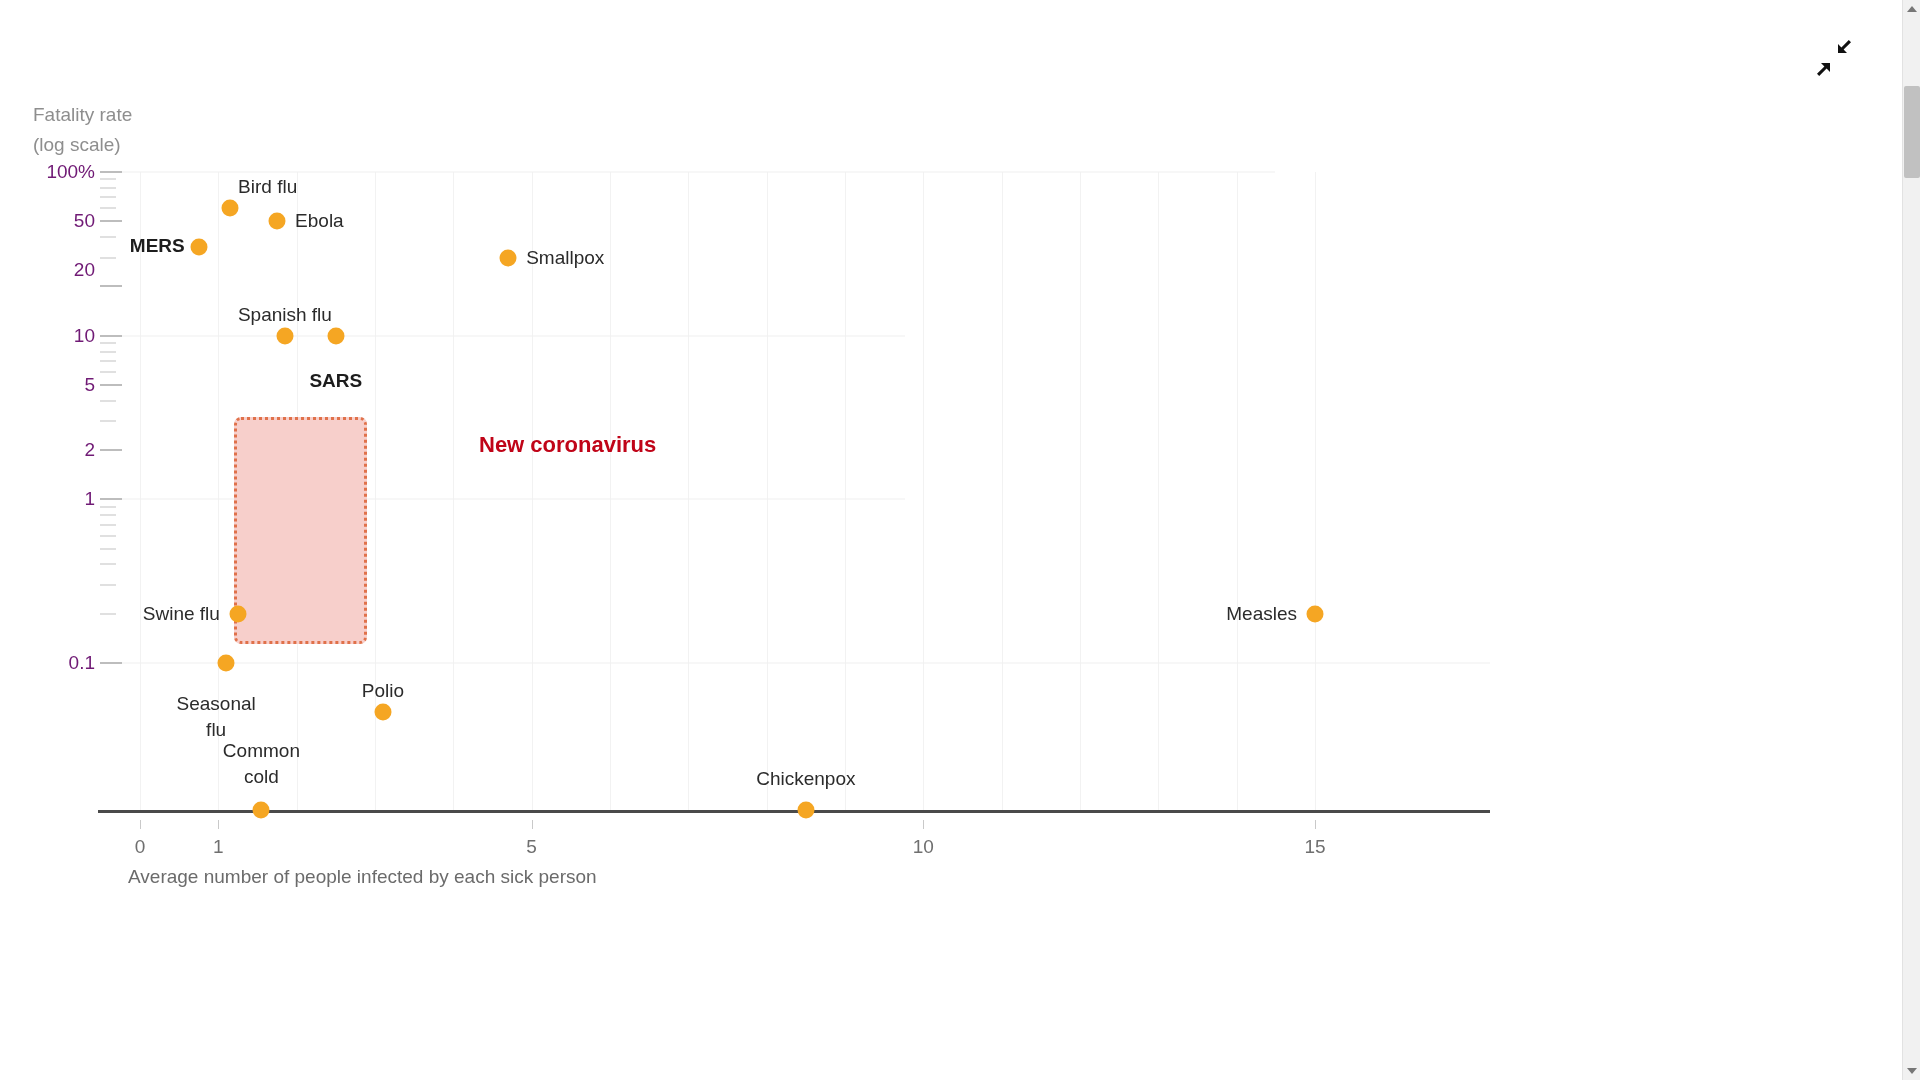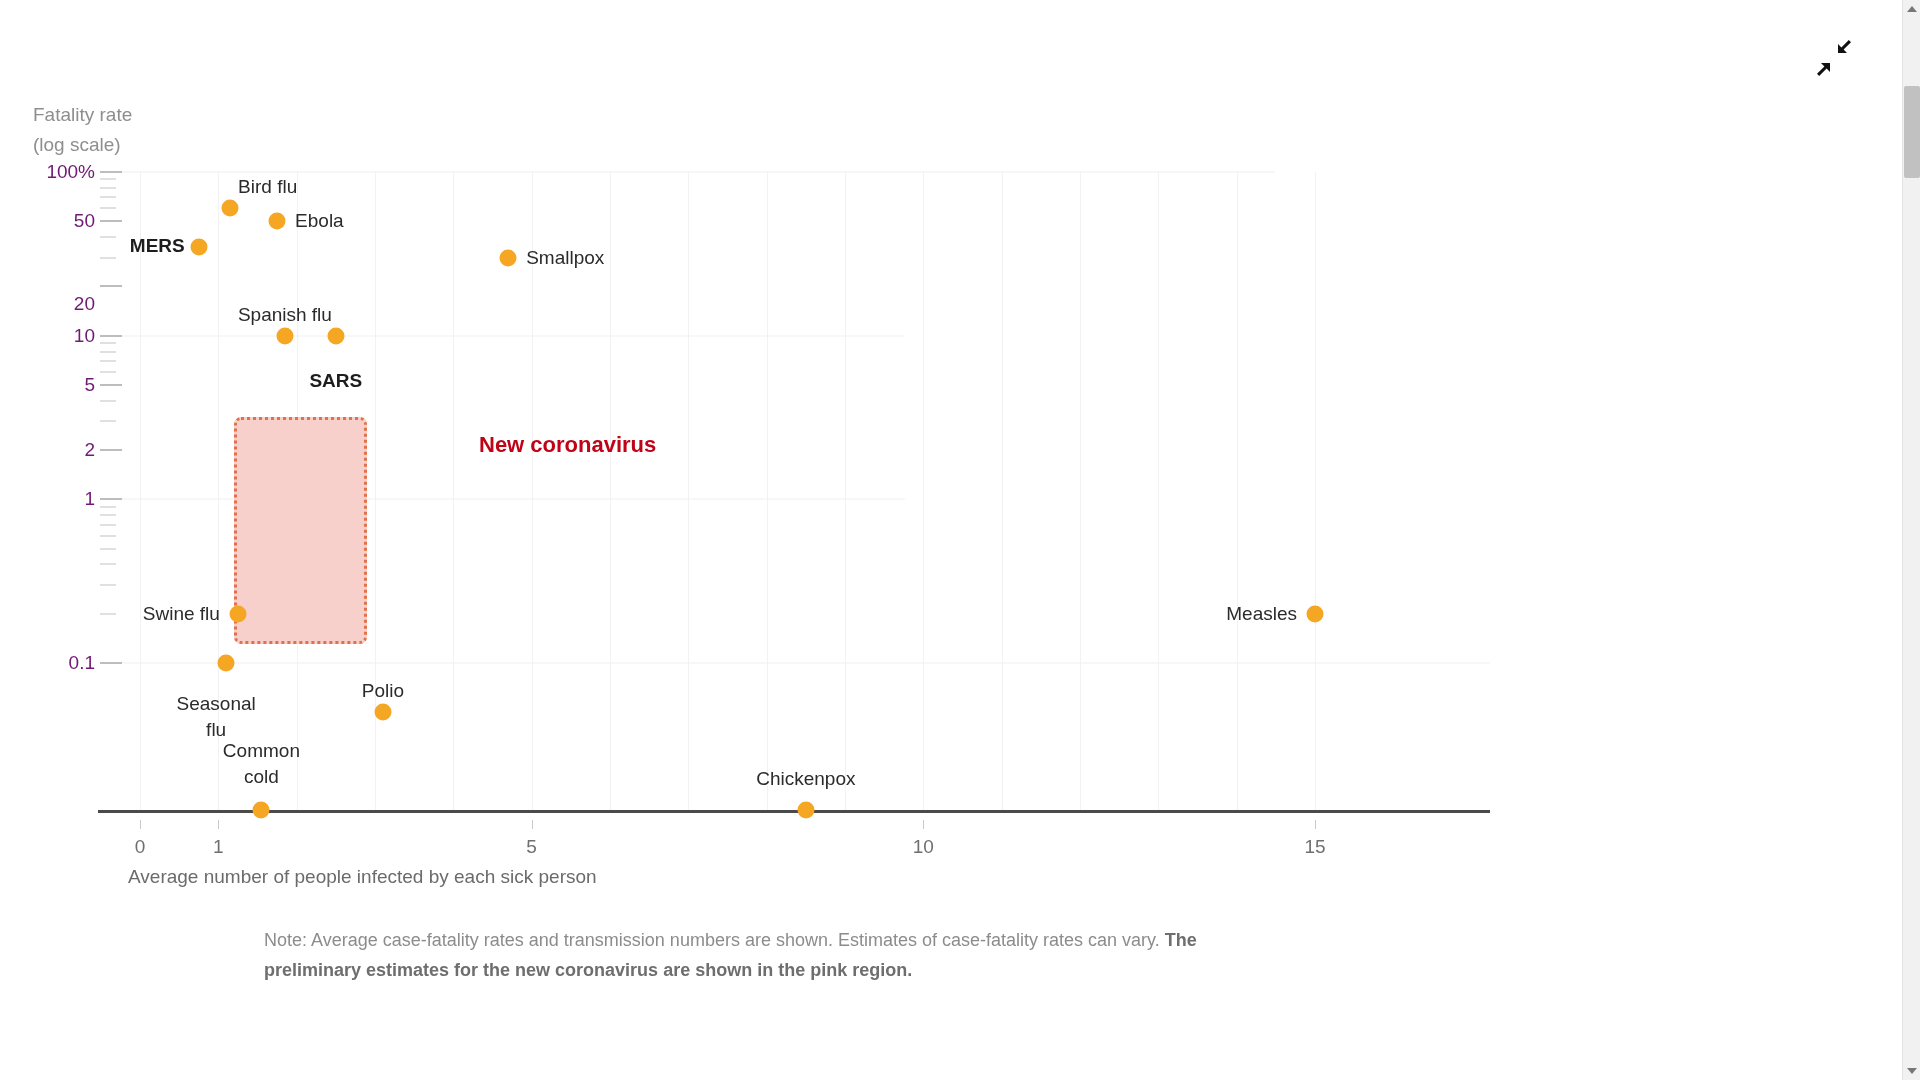--- a/index.html
+++ b/index.html
@@ -158,21 +158,21 @@
         <div class="ytick-dash" style="left: 100px; width: 16px; top: 197.352px; background: rgb(224, 224, 224);"></div>
         <div class="ytick-dash" style="left: 100px; width: 16px; top: 187.861px; background: rgb(224, 224, 224);"></div>
         <div class="ytick-dash" style="left: 100px; width: 16px; top: 179.489px; background: rgb(224, 224, 224);"></div>
         <div class="ytick-dash" style="left: 100px; width: 22px; top: 172px; background: rgb(189, 189, 189);"></div>
         <div class="gridline-h" style="left: 122px; width: 1153px; top: 172px;"></div>
         <div class="gridline-h" style="left: 122px; width: 783px; top: 335.667px;"></div>
         <div class="gridline-h" style="left: 122px; width: 783px; top: 499.333px;"></div>
         <div class="gridline-h" style="left: 122px; width: 1368px; top: 663px;"></div>
         <div class="ytick-label major" style="left: 10px; width: 85px; top: 172px;">100%</div>
         <div class="ytick-label" style="left: 10px; width: 85px; top: 221.269px;">50</div>
-        <div class="ytick-label" style="left: 10px; width: 85px; top: 304px;">20</div>
+        <div class="ytick-label" style="left: 10px; width: 85px; top: 270px;">20</div>
         <div class="ytick-label major" style="left: 10px; width: 85px; top: 335.667px;">10</div>
         <div class="ytick-label" style="left: 10px; width: 85px; top: 384.935px;">5</div>
         <div class="ytick-label" style="left: 10px; width: 85px; top: 450.065px;">2</div>
         <div class="ytick-label major" style="left: 10px; width: 85px; top: 499.333px;">1</div>
         <div class="ytick-label major" style="left: 10px; width: 85px; top: 663px;">0.1</div>
         <div class="xaxis-line" style="left: 98px; width: 1392px; top: 810px;"></div>
         <div class="xtick" style="left: 140px; top: 820px;"></div>
         <div class="xtick-label" style="left: 140px; top: 836px; width: 60px; margin-left: -30px; transform: none; text-align: center;">0</div>
         <div class="xtick" style="left: 218.333px; top: 820px;"></div>
         <div class="xtick-label" style="left: 218.333px; top: 836px; width: 60px; margin-left: -30px; transform: none; text-align: center;">1</div>
@@ -208,23 +208,20 @@
         <div class="dot" style="left: 261.417px; top: 810px; background: rgb(245, 166, 35);"></div>
         <div class="point-label center" style="left: 261.417px; top: 738px; transform: translateX(-50%);">Common
 cold</div>
         <div class="dot" style="left: 805.833px; top: 810px; background: rgb(245, 166, 35);"></div>
         <div class="point-label center" style="left: 805.833px; top: 766px; transform: translateX(-50%);">Chickenpox</div>
       </div>
 
     <div class="axis-title-x">Average number of people infected by each sick person</div>
   </div>
 
-  <div class="note">
-    <span>Note: Average case-fatality rates and transmission numbers are shown. Estimates of case-fatality rates can vary. </span><b>The preliminary estimates for the new coronavirus are shown in the pink region.</b>
-  </div>
 
   <div class="collapse-icon">
     <svg width="44" height="44" viewBox="0 0 44 44">
       <g fill="#111">
         <path d="M26 8 L26 17 L35 17 L31.6 13.6 L39 6.2 L36.8 4 L29.4 11.4 Z"></path>
         <path d="M18 36 L18 27 L9 27 L12.4 30.4 L5 37.8 L7.2 40 L14.6 32.6 Z"></path>
       </g>
     </svg>
   </div>
 

